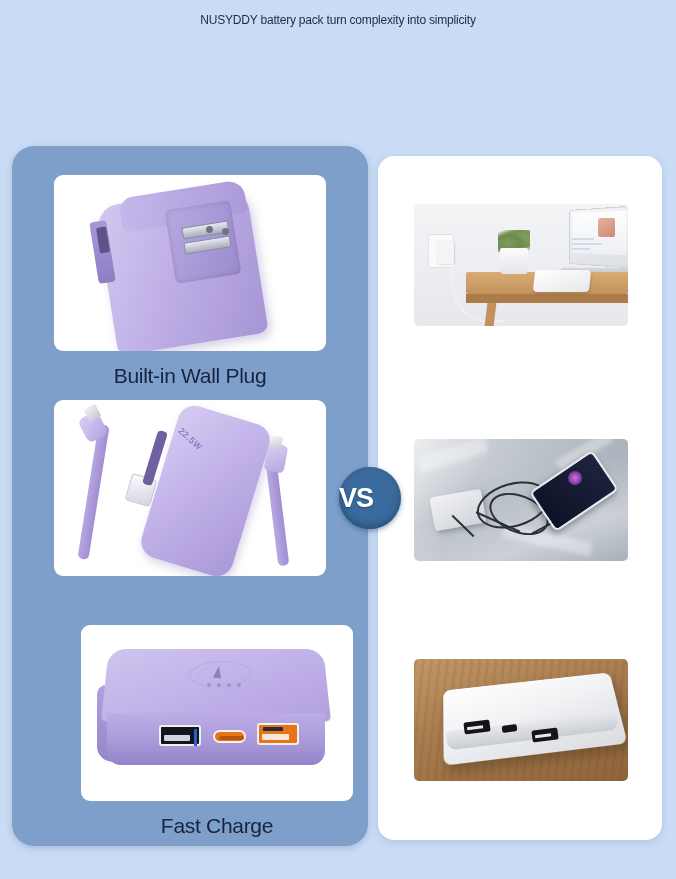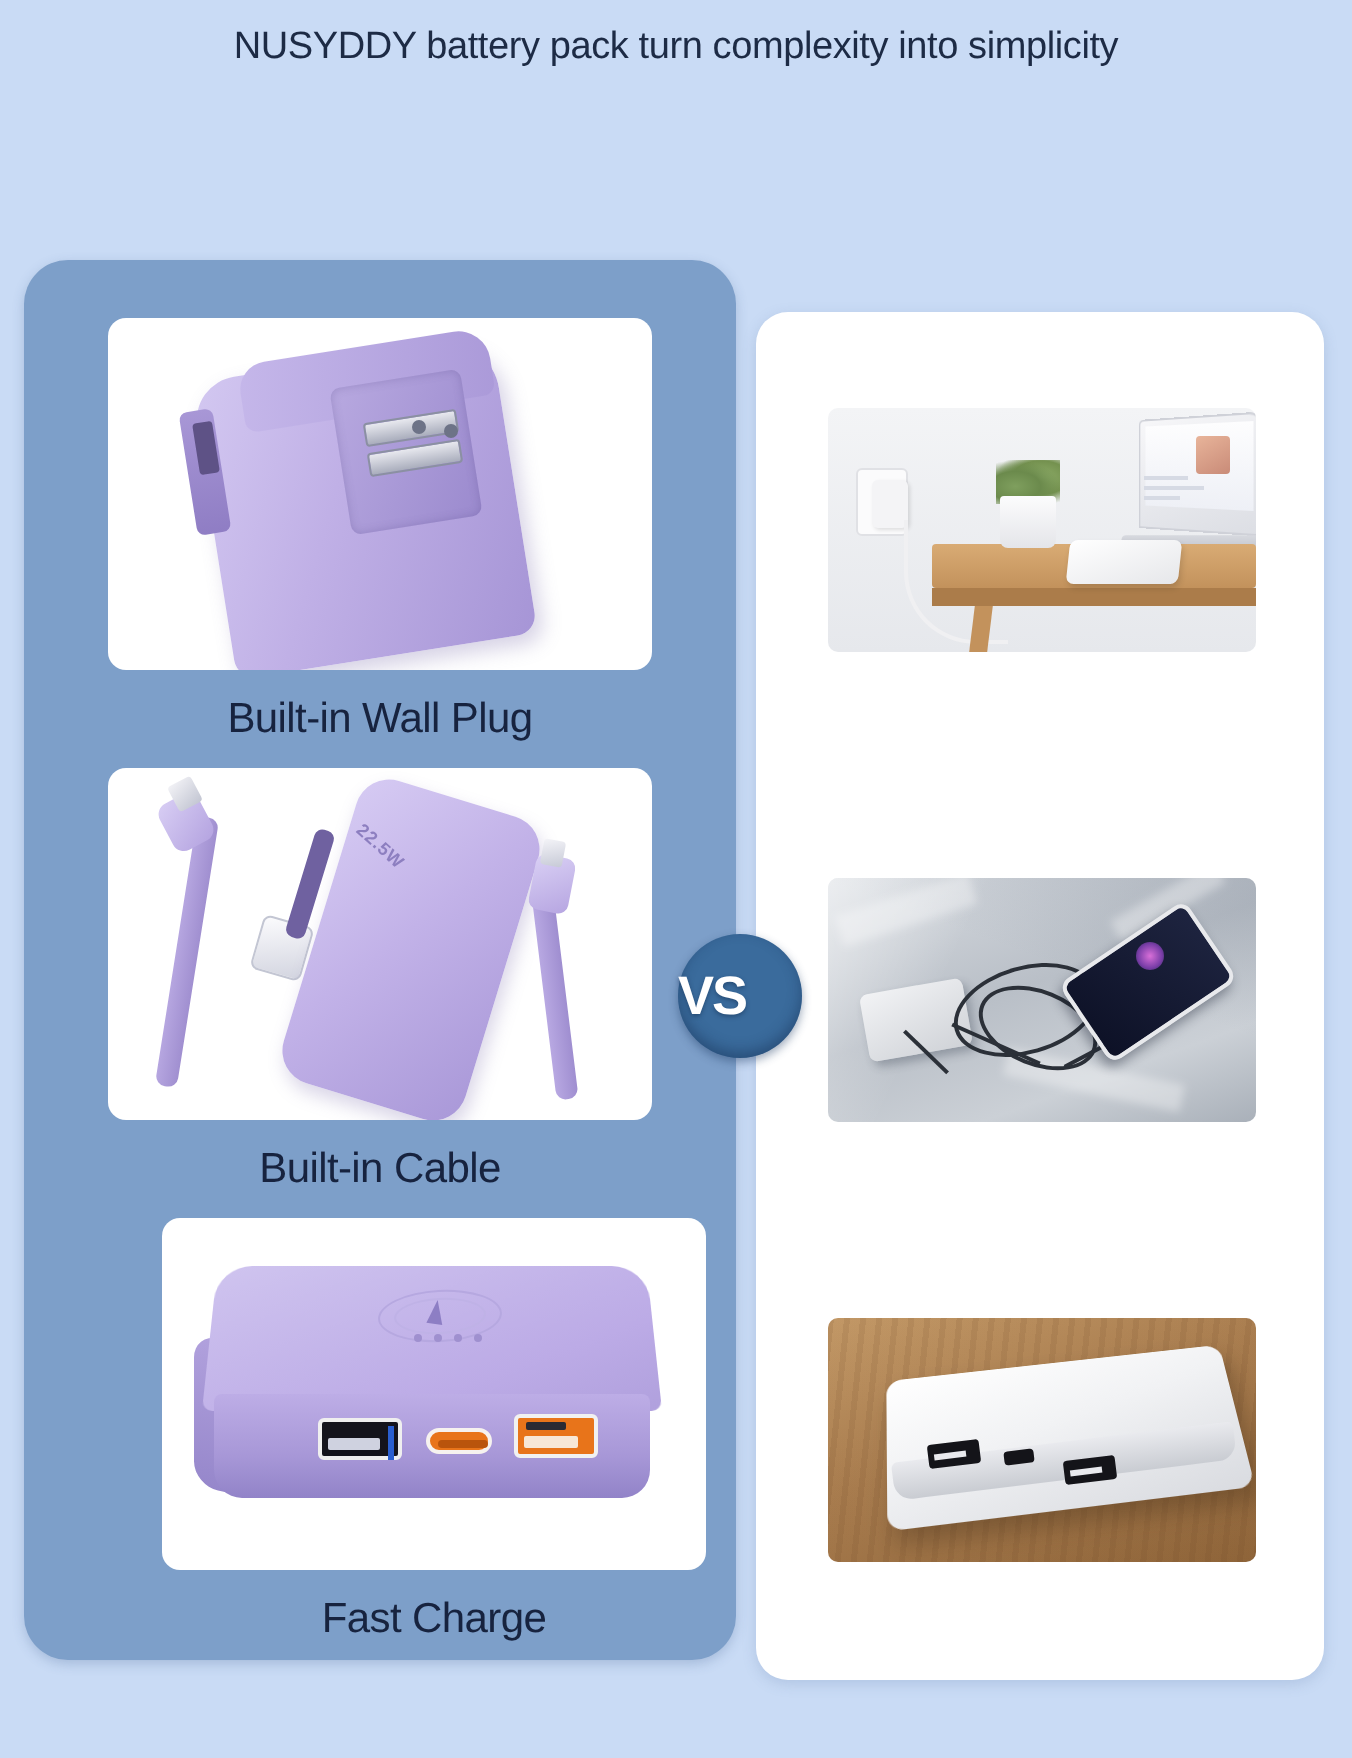--- a/index.html
+++ b/index.html
@@ -11,27 +11,27 @@
     overflow:hidden;
   }
 
   
   .header { position:absolute; left:0; top:0; width:676px; height:140px; text-align:center; }
   .title {
     font-size:37px; font-weight:bold; color:#17233f;
     letter-spacing:0.5px; padding-top:24px; line-height:1.1;
   }
   .subtitle {
-    font-size:19px; color:#1d2b45; font-weight:400;
+    font-size:12px; color:#1d2b45; font-weight:400;
     padding-top:13px; letter-spacing:-0.2px;
   }
 
   
   .left-panel {
-    position:absolute; left:12px; top:130px; width:356px; height:700px;
+    position:absolute; left:12px; top:146px; width:356px; height:700px;
     background:#7d9fc9; border-radius:22px;
     box-shadow:0 2px 6px rgba(60,90,140,0.25);
     z-index:2;
   }
   .right-panel {
     position:absolute; left:378px; top:156px; width:284px; height:684px;
     background:#ffffff; border-radius:16px;
     box-shadow:0 2px 7px rgba(90,120,165,0.22);
     z-index:1;
   }
@@ -398,21 +398,20 @@
         <div class="bc-tip-l-metal"></div>
         <div class="bc-plug-white"></div>
         <div class="bc-body"></div>
         <div class="bc-slot"></div>
         <div class="bc-label">22.5W</div>
         <div class="bc-cable-r"></div>
         <div class="bc-tip-r"></div>
         <div class="bc-tip-r-metal"></div>
       </div>
     </div>
-    <div class="card-label">Built-in Cable</div>
   </div>
 
   <div class="card" id="card-2">
     <div class="card-media">
       <div class="scene">
         <div class="fc-side"></div>
         <div class="fc-top"></div>
         <div class="fc-coil"></div>
         <div class="fc-coil2"></div>
         <div class="fc-bolt"></div>

